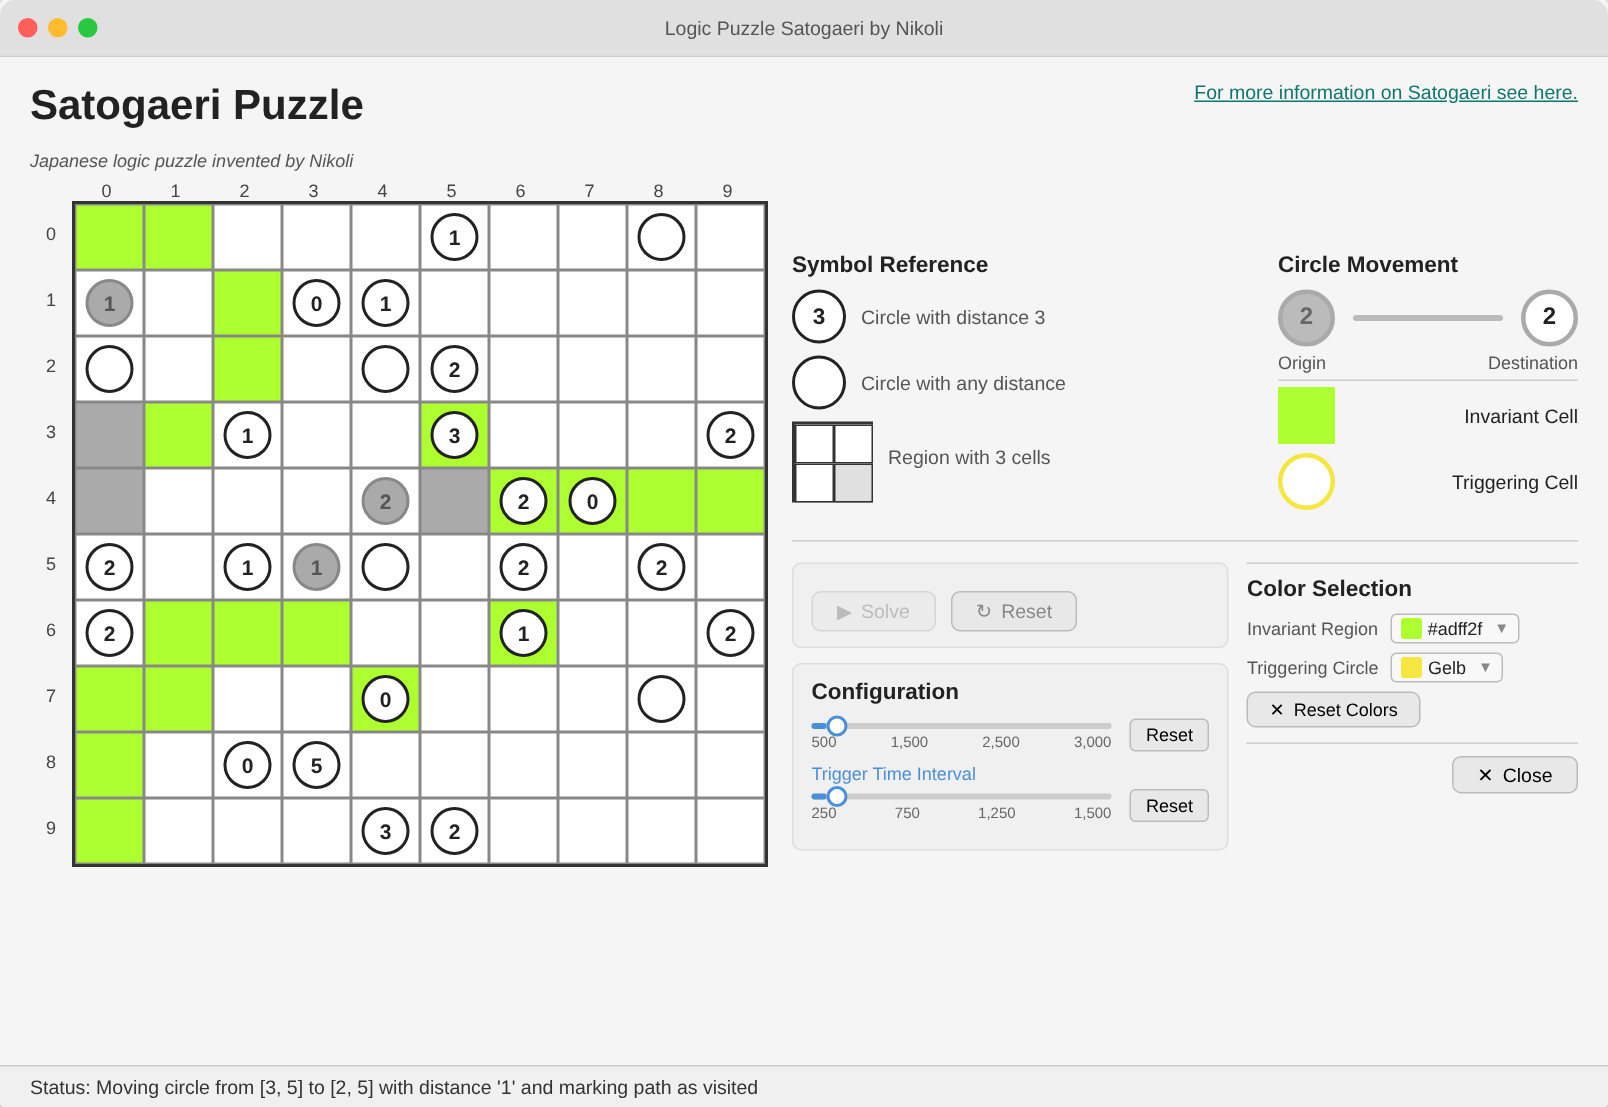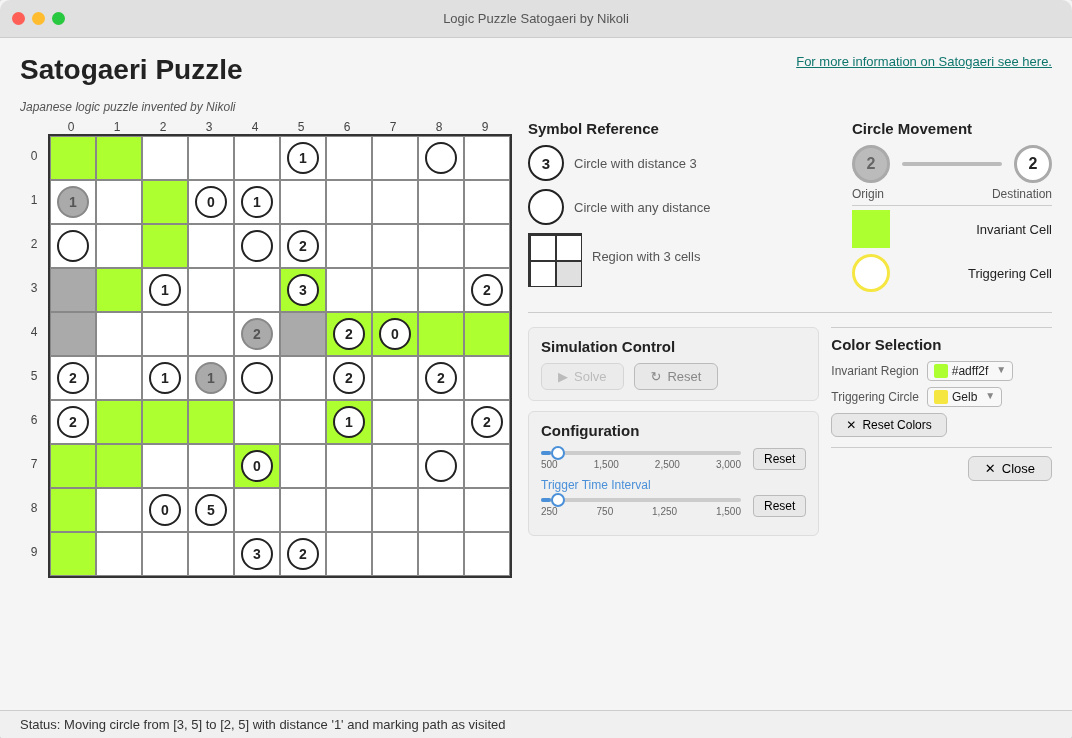--- a/index.html
+++ b/index.html
@@ -131,20 +131,21 @@
     .right-panel {
       flex: 1;
       display: flex;
       flex-direction: column;
       gap: 10px;
       min-width: 440px;
     }
     .top-right {
       display: flex;
       gap: 16px;
+      margin-top: 48px;
     }
     .symbol-ref {
       flex: 1;
     }
     .section-title {
       font-size: 15px;
       font-weight: bold;
       color: #222;
       margin-bottom: 8px;
     }
@@ -318,20 +319,21 @@
     }
     .color-row {
       display: flex;
       align-items: center;
       gap: 8px;
       margin-bottom: 6px;
     }
     .color-label { font-size: 12px; color: #555; min-width: 70px; line-height: 1.2; }
     .color-dropdown {
       display: flex;
+      align-items: center;
       border: 1px solid #bbb;
       border-radius: 4px;
       background: #f8f8f8;
       padding: 2px 6px;
       gap: 4px;
       cursor: pointer;
       font-size: 12px;
     }
     .color-swatch { width: 14px; height: 14px; border-radius: 2px; }
     .dropdown-arrow { font-size: 10px; color: #888; margin-left: 4px; }
@@ -649,21 +651,20 @@
             </div>
           </div>
         </div>
 
         <hr class="divider">
 
         <div class="right-bottom">
           <div class="right-col-left">
 
             <div class="sim-control">
-              <div class="section-title">Simulation Control</div>
               <div class="btn-row">
                 <button class="btn" disabled="">
                   <span>▶</span>
                   <span>Solve</span>
                 </button>
                 <button class="btn">
                   <span>↻</span>
                   <span>Reset</span>
                 </button>
               </div>

